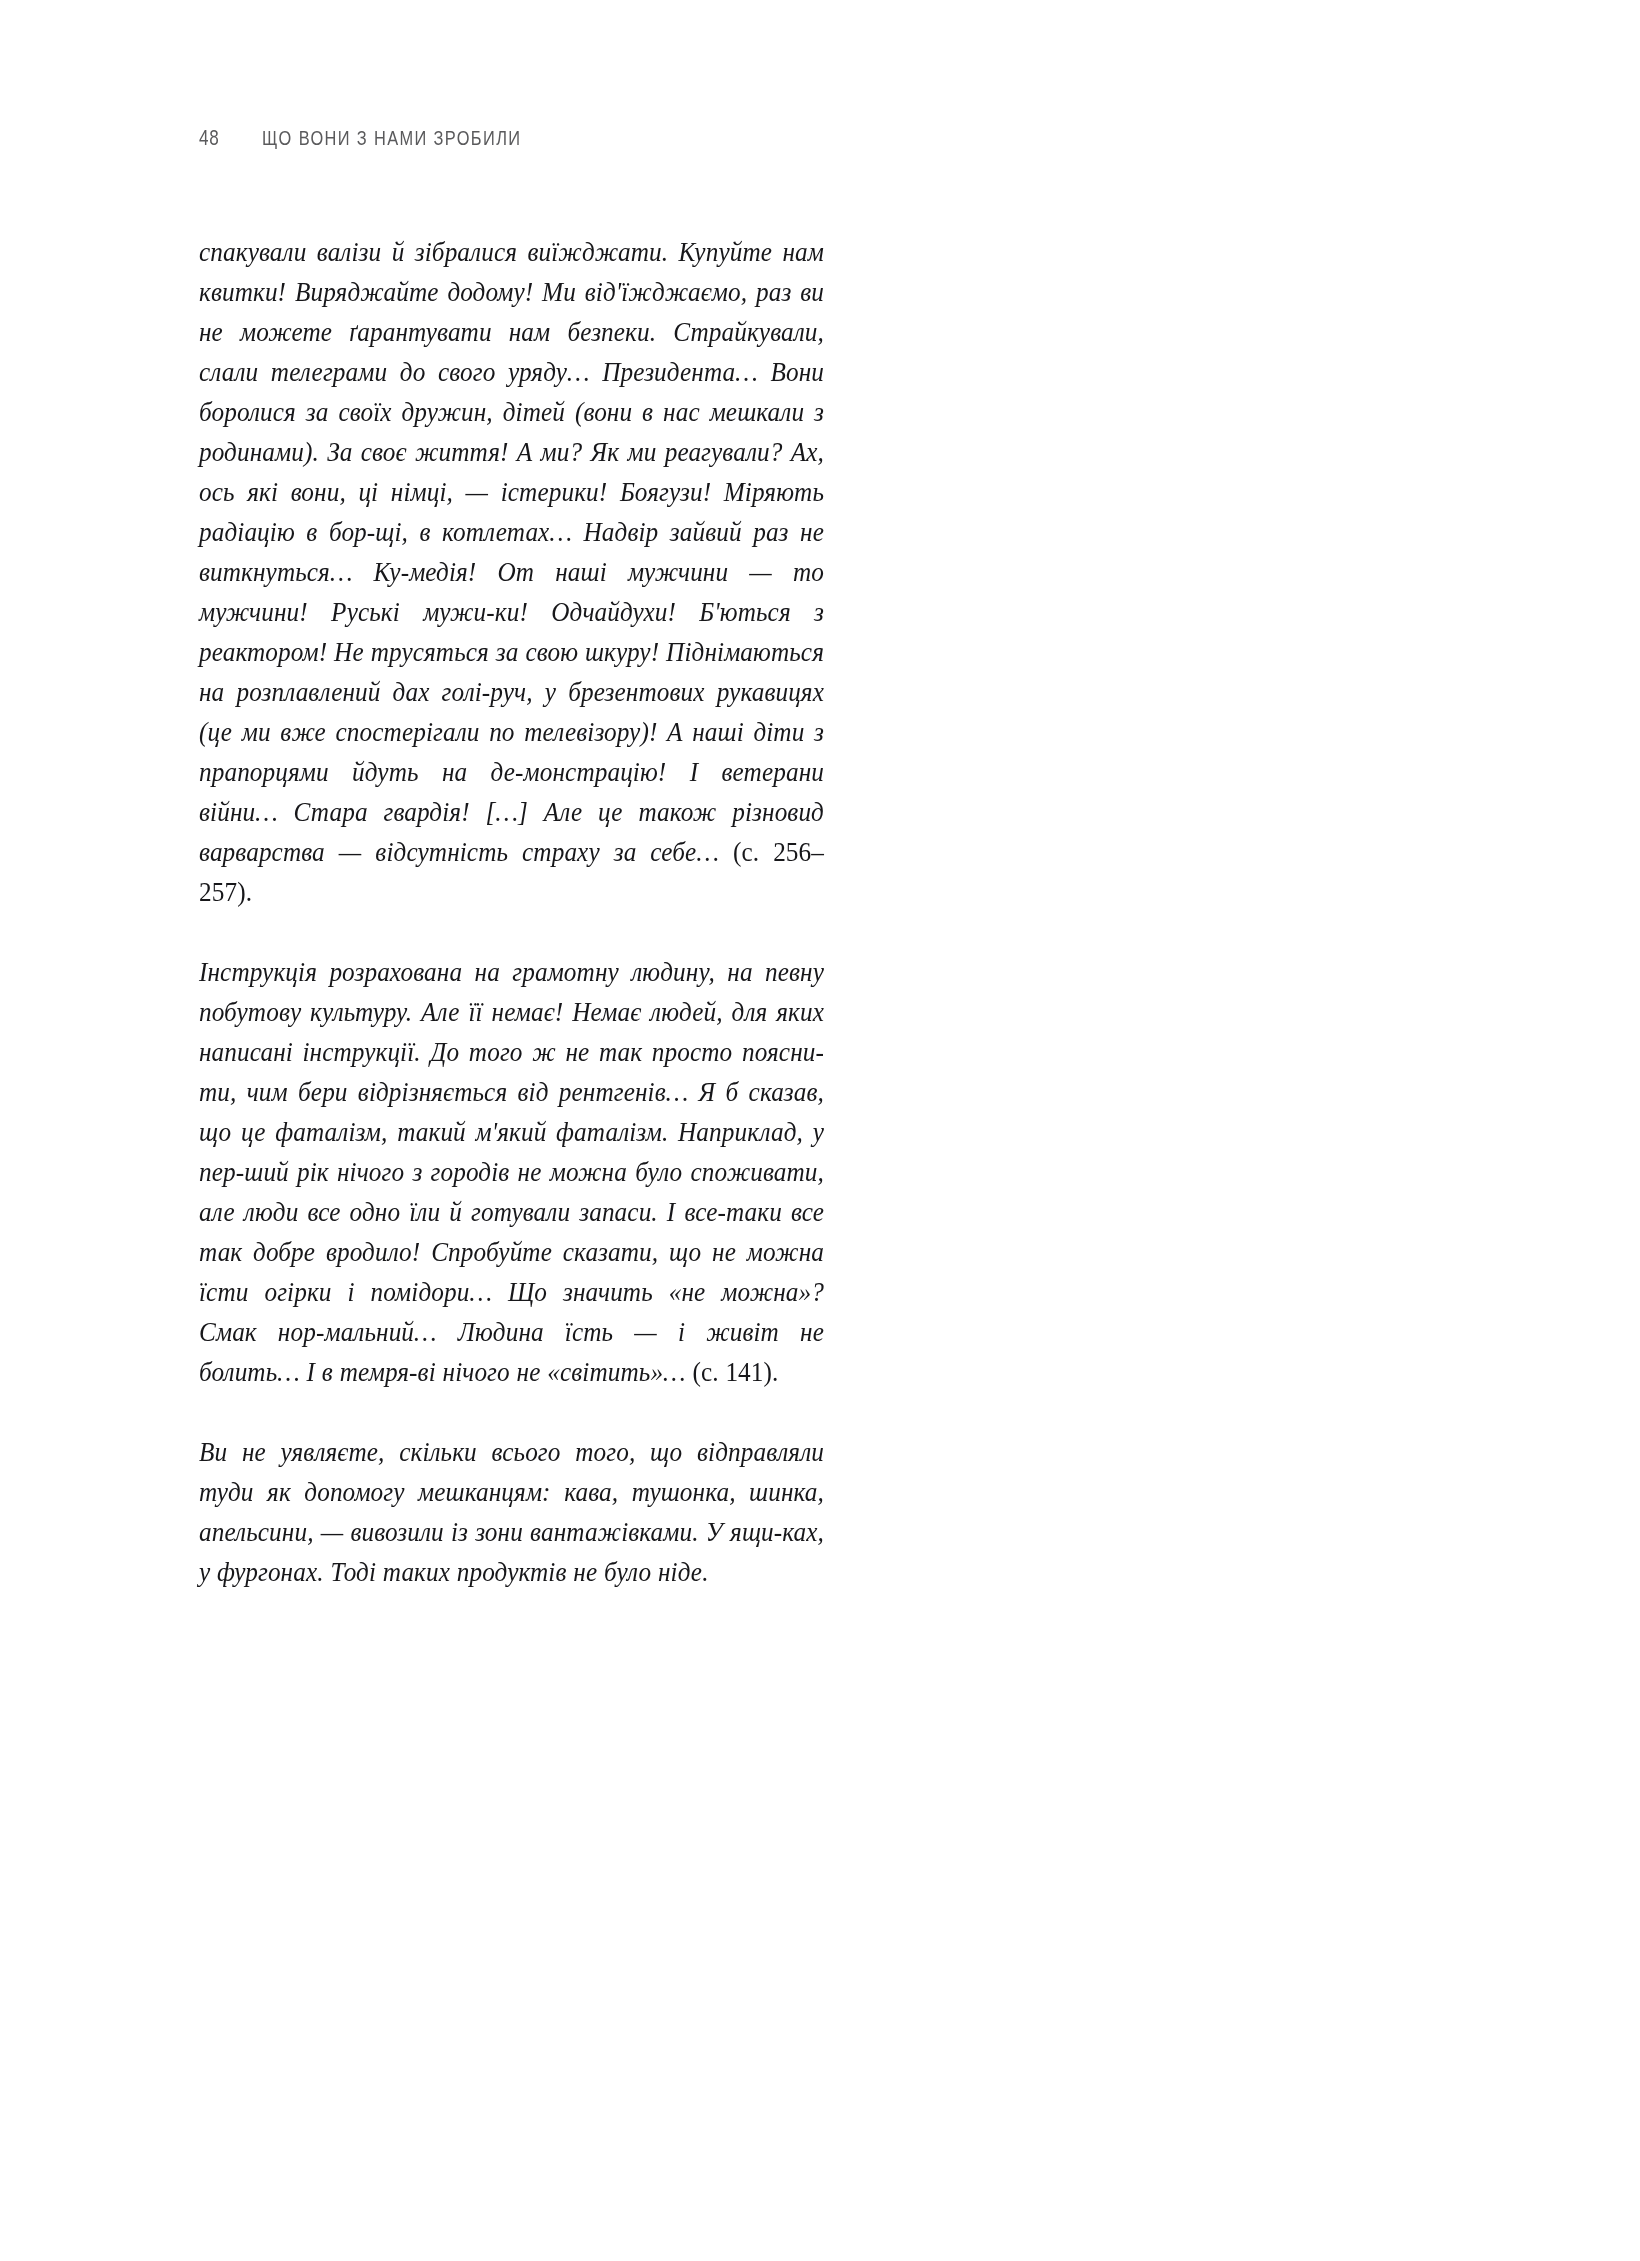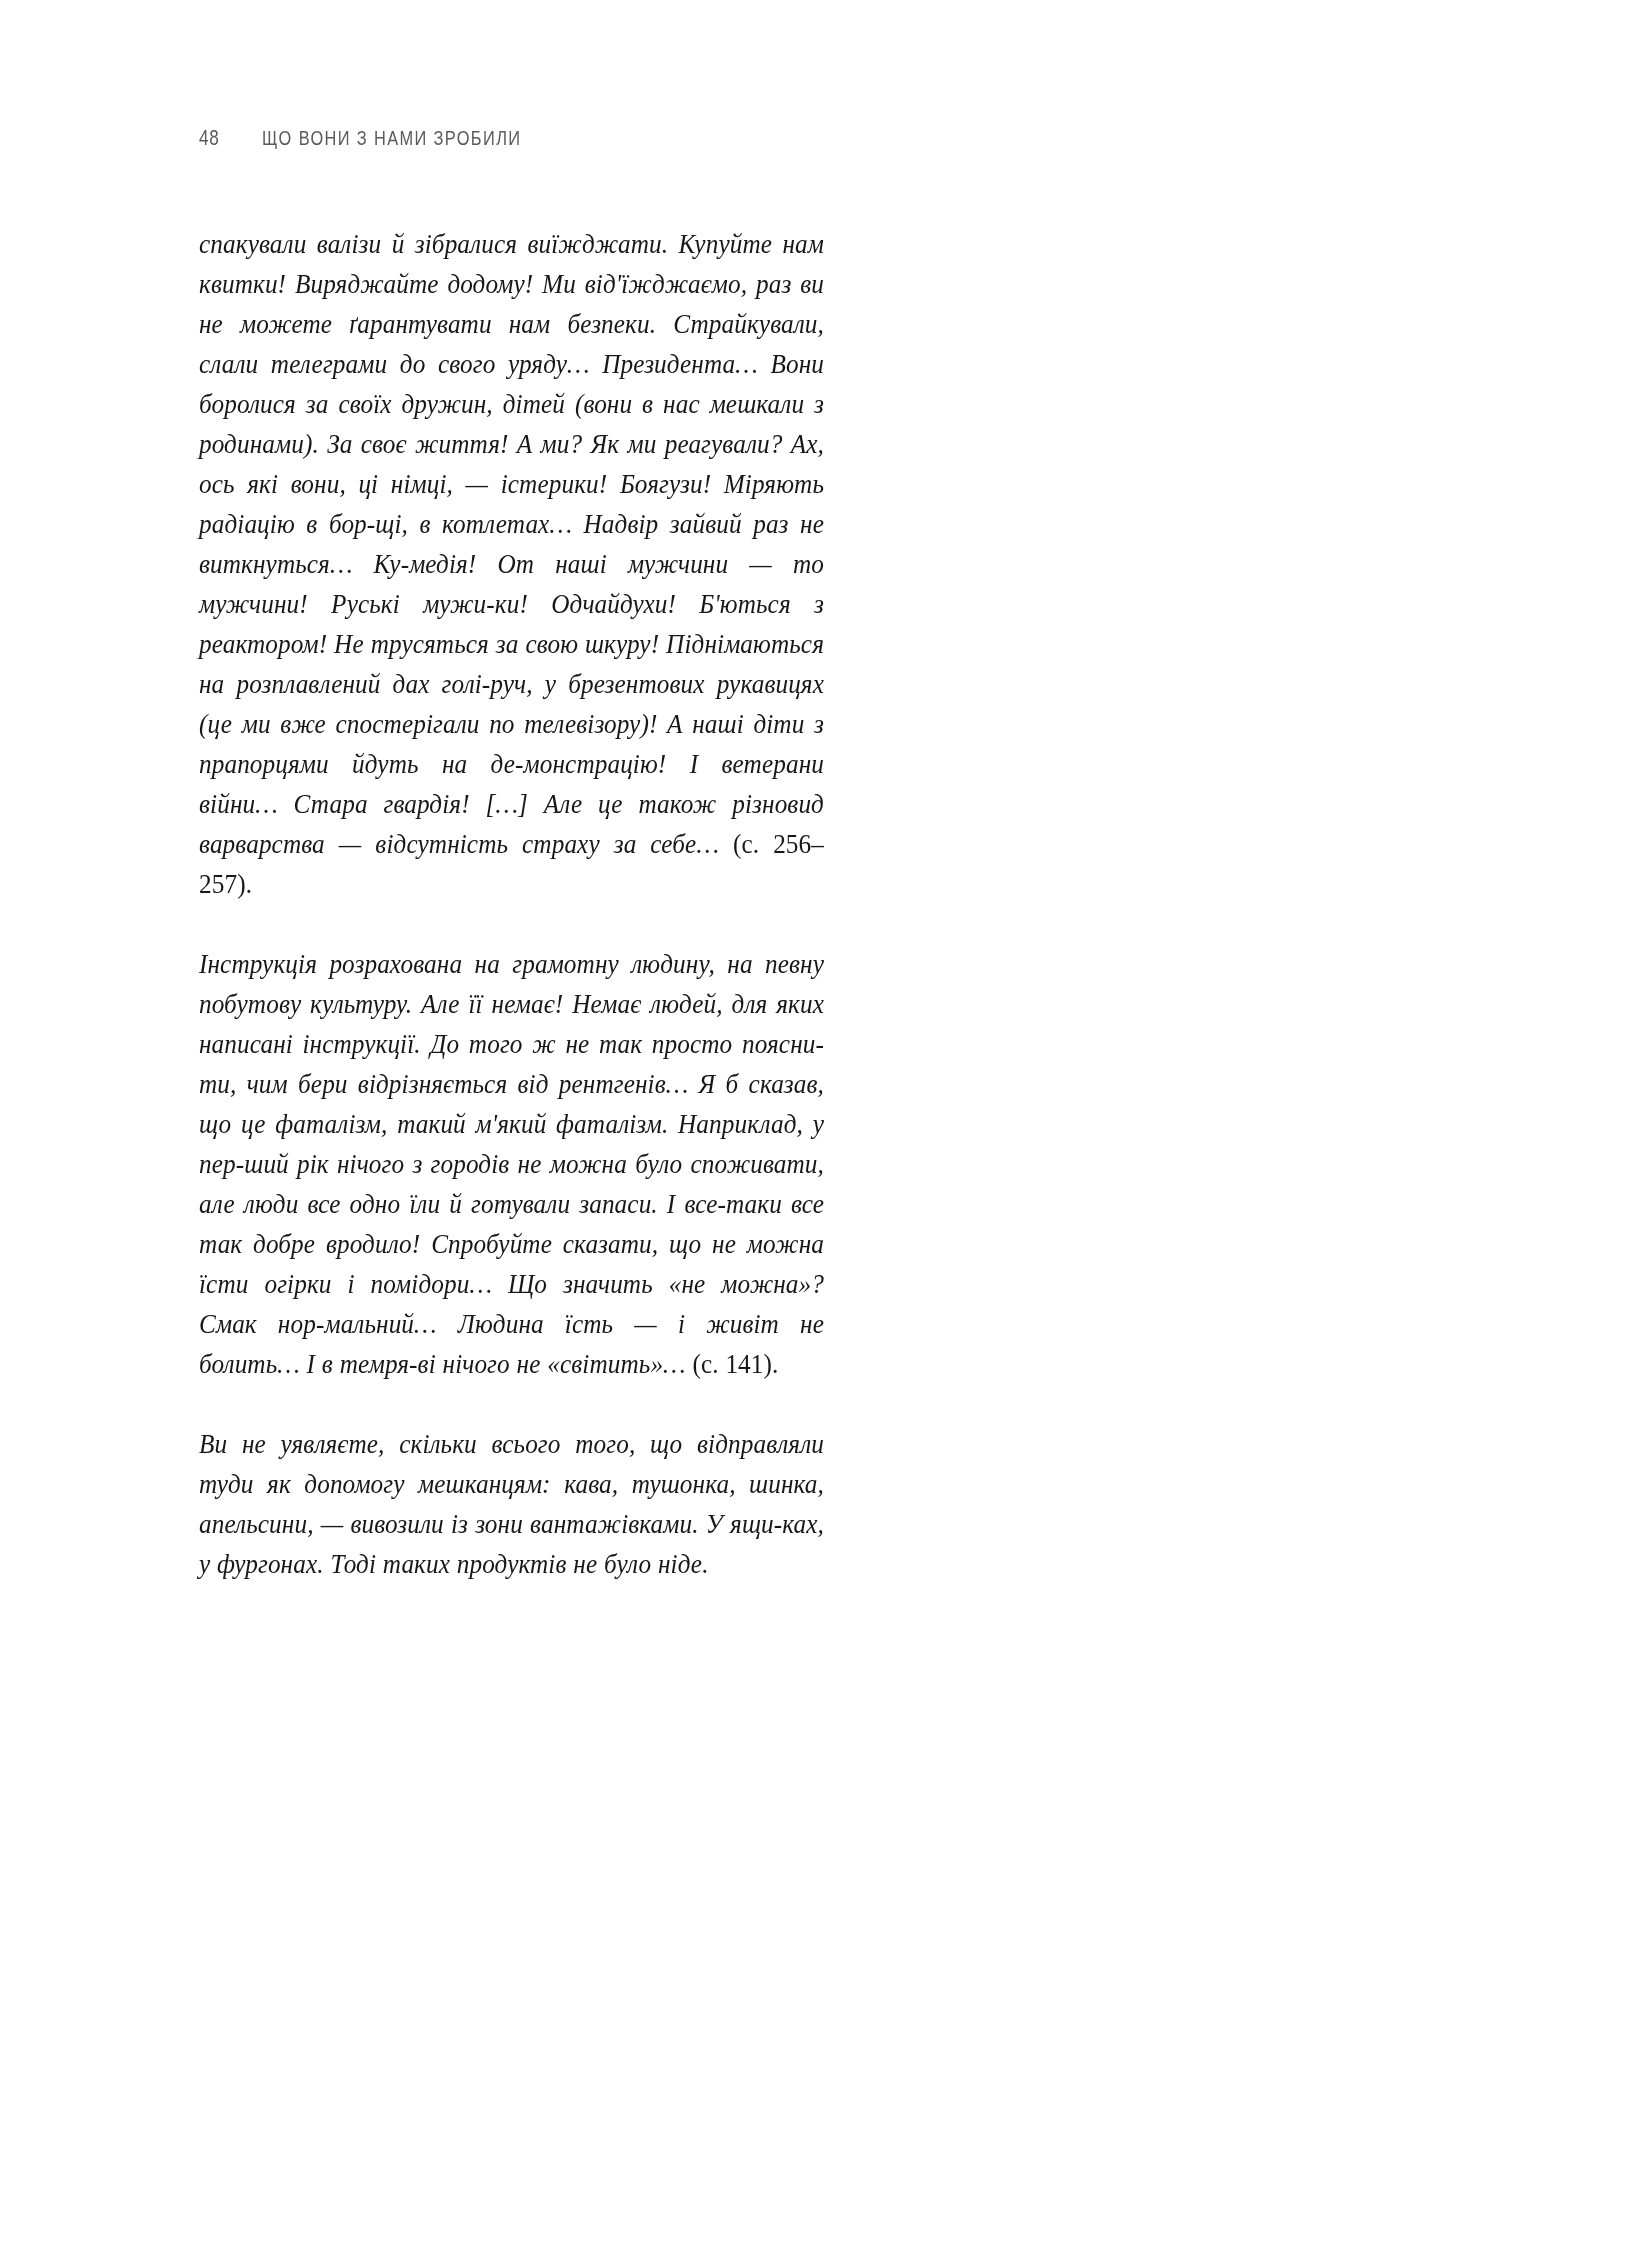--- a/index.html
+++ b/index.html
@@ -39,21 +39,21 @@
   }
   .running-header .title {
     margin-left: 53px;
     text-transform: uppercase;
   }
 
   
   .textblock {
     position: absolute;
     left: 199px;
-    top: 224px;
+    top: 232px;
     width: 625px;
   }
 
   .para {
     margin: 0;
     color: #17171a;
     font-family: "Liberation Serif", serif;
     font-style: italic;
     font-size: 27px;
     line-height: 40px;

